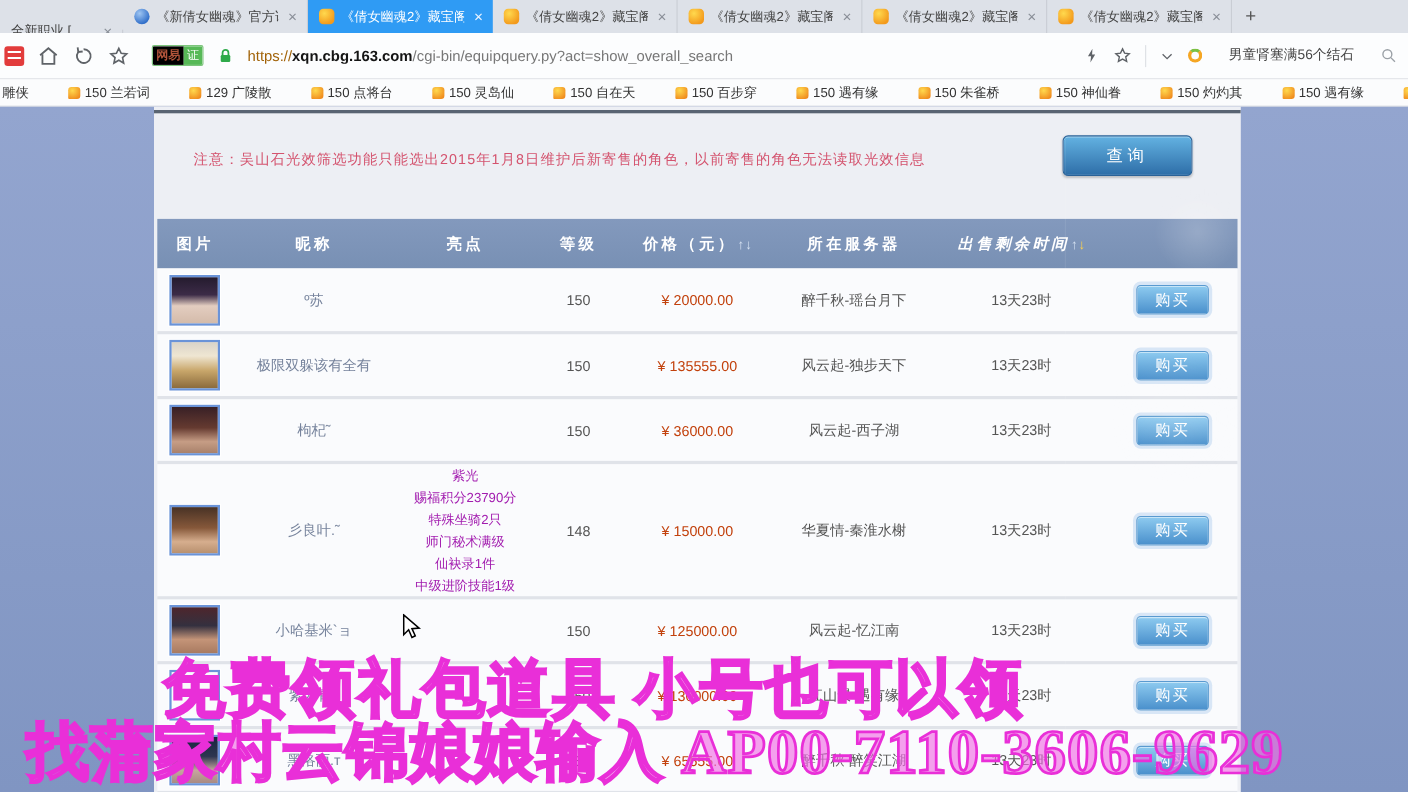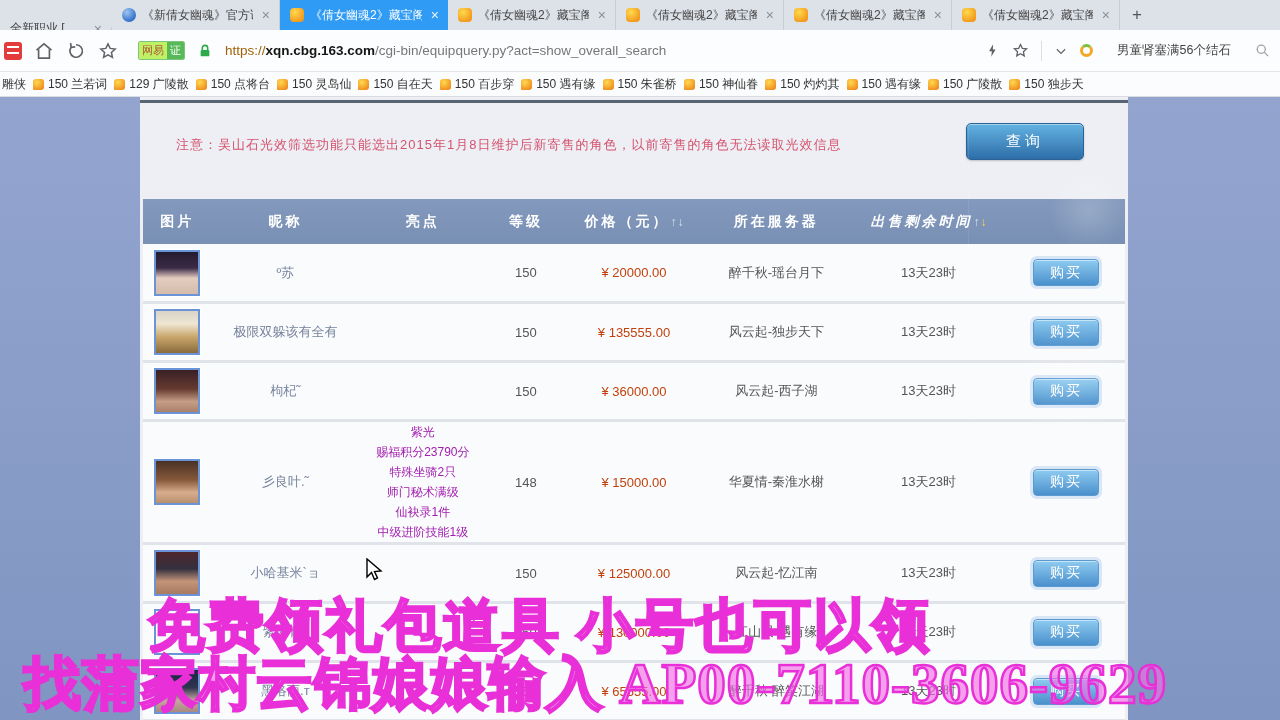--- a/index.html
+++ b/index.html
@@ -23,34 +23,34 @@
 
   
   .toolbar { height:42px; background:#fcfdfe; display:flex; align-items:center;
     padding:0 10px 0 4px; gap:12px; border-bottom:1px solid #e3e5e9; }
   .menu-red { width:18px; height:18px; background:#e23c3c; border-radius:3px; position:relative; flex:0 0 auto;}
   .menu-red::after { content:""; position:absolute; left:3px; right:3px; top:4px; height:10px;
     background:repeating-linear-gradient(#fff 0 2px, transparent 2px 6px); }
   .tbico { width:20px; height:20px; flex:0 0 auto; }
   .badge { display:flex; align-items:center; border:1px solid #7cc57c; border-radius:2px;
     overflow:hidden; font-size:11px; flex:0 0 auto; margin-left:8px;}
-  .badge .b1 { color:#b0543a; background:#bef264; padding:1px 3px; }
+  .badge .b1 { color:#b0543a; background:#000000; padding:1px 3px;font-weight:bold; }
   .badge .b2 { color:#fff; background:#57b957; padding:1px 3px; }
   .urltext { font-size:13.5px; color:#777; white-space:nowrap; overflow:hidden; flex:1; }
   .urltext .host { color:#151515; font-weight:bold; }
   .urltext .scheme { color:#a16207; }
   .sep-v { width:1px; height:20px; background:#dcdfe4; flex:0 0 auto;}
   .searchbox { display:flex; align-items:center; gap:7px; width:190px; flex:0 0 auto; }
   .ring { width:13px; height:13px; border:3px solid #f5a623; border-top-color:#7cc043;
     border-radius:50%; flex:0 0 auto;}
   .searchtext { font-size:12.5px; color:#444; white-space:nowrap; overflow:hidden; flex:1;text-align:center;}
 
   
   .bookmarks { height:25px; background:#fbfcfd; border-bottom:1px solid #d9dce1;
-    display:flex; align-items:center; gap:7px; padding:0 2px; overflow:hidden; }
+    display:flex; align-items:center; gap:36px; padding:0 2px; overflow:hidden; }
   .bm { display:flex; align-items:center; gap:4px; font-size:12px; color:#333; flex:0 0 auto; }
   .bmicon { width:11px; height:11px; background:radial-gradient(circle at 35% 30%, #ffd94e, #f08c1e 80%);
     border-radius:3px 3px 3px 1px; flex:0 0 auto;}
 
   
   .page { position:relative; height:623px; background:linear-gradient(180deg,#93a5cf,#8095c2); }
   .panel { position:absolute; left:140px; top:0; width:988px; height:623px;
     background:#edeff4; overflow:hidden; }
   .topline { height:3px; background:#596472; margin-top:3px; }
   .deco { position:absolute; right:-40px; top:30px; width:200px; height:560px; opacity:.35;

